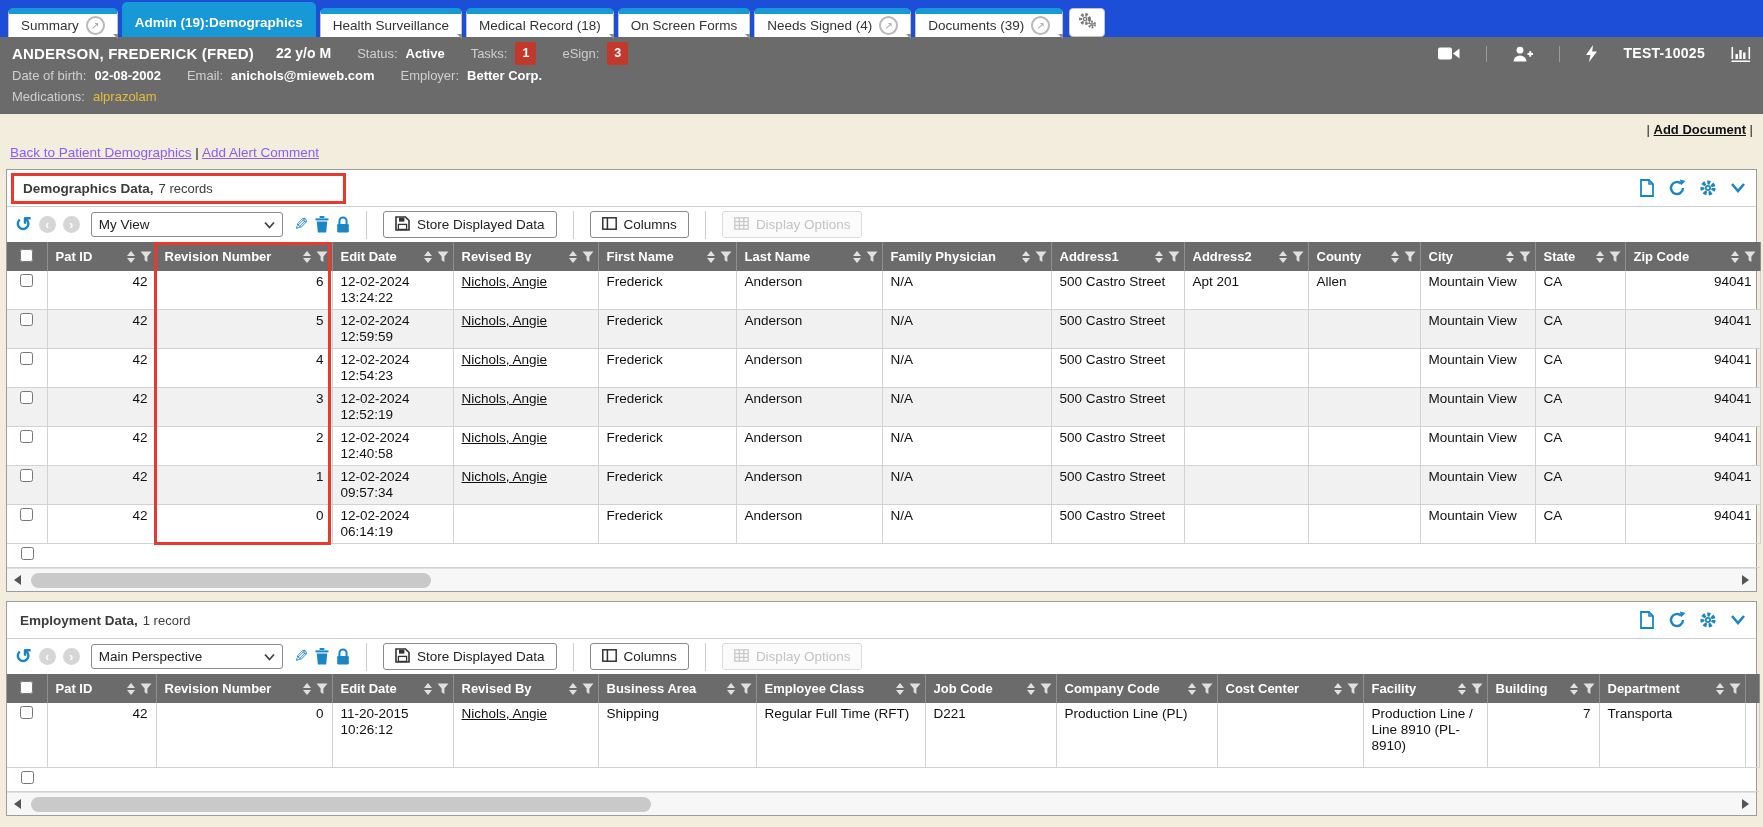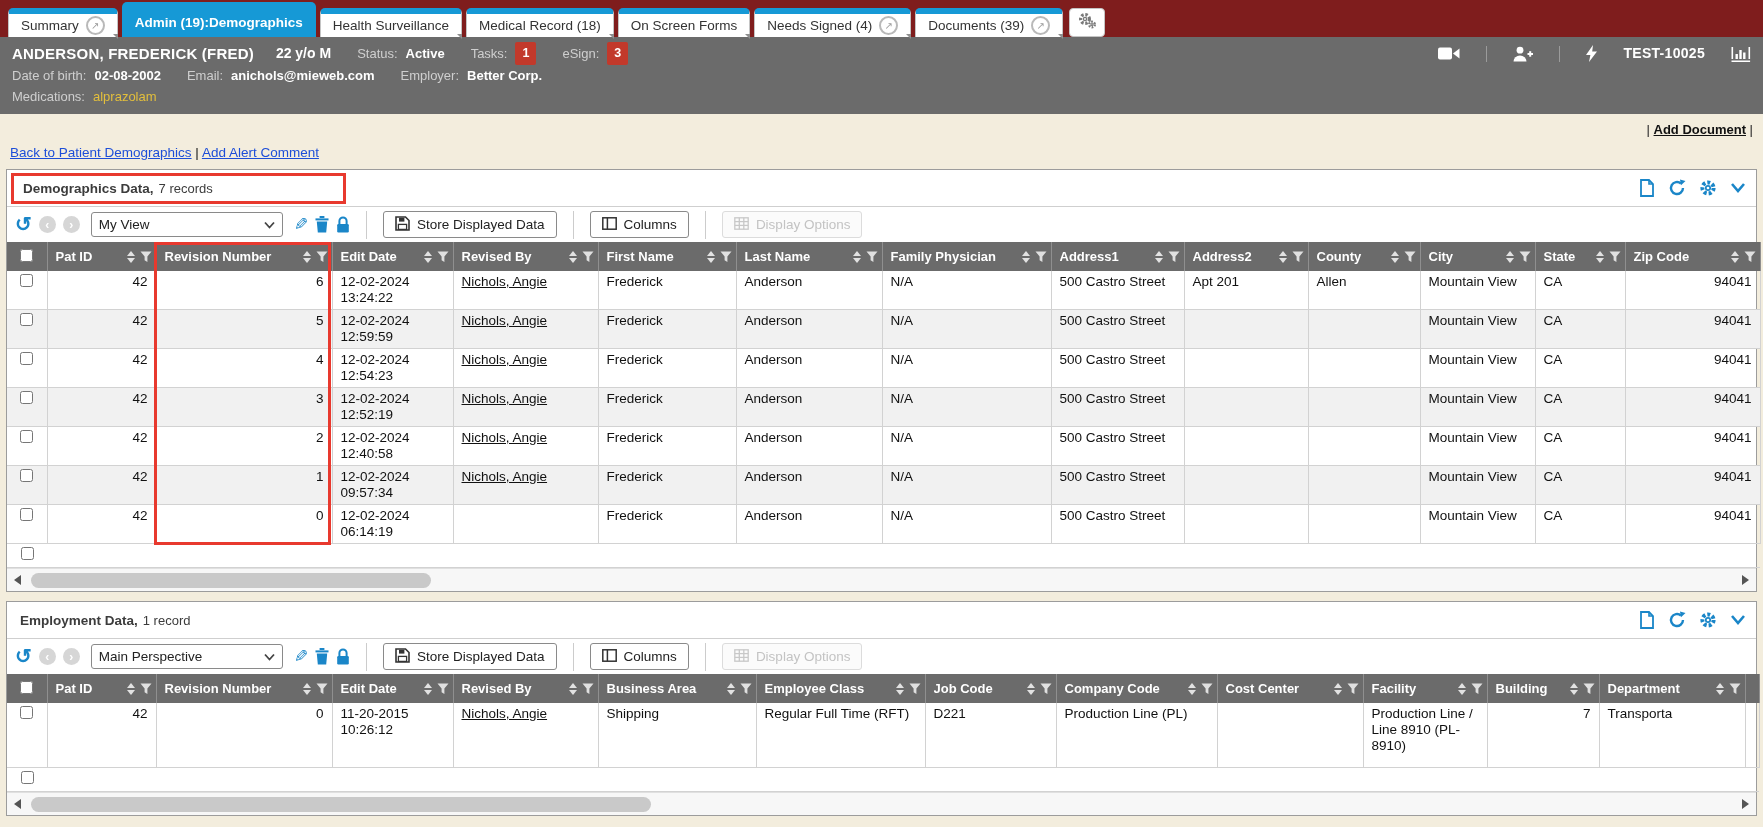--- a/index.html
+++ b/index.html
@@ -1,21 +1,21 @@
 <!DOCTYPE html>
 <html style="--accent-blue: #1699d6; --icon-blue: #1a86c8; --badge-red: #c2392b; --highlight-red: #e8392e; --banner-gray: #6b6b6b; --header-gray: #6b6b6b; --page-beige: #f3eddd; --medication-gold: #e3bf3c;"><head>
 <meta charset="utf-8">
 <style>
   * { box-sizing: border-box; margin: 0; padding: 0; }
   html,body { background:#fff; }
   body { font-family:"Liberation Sans", sans-serif; }
   .screen { position:relative; width:1763px; height:827px; background:var(--page-beige); overflow:hidden; }
 
   
-  .tabbar { height:37px; background:#7f1d1d; display:flex; align-items:flex-end; padding:0 0 0 8px; }
+  .tabbar { height:37px; background:#1d4ed8; display:flex; align-items:flex-end; padding:0 0 0 8px; }
   #tabs-list { display:flex; align-items:flex-end; gap:4px; }
   .tab { position:relative; height:29px; display:flex; align-items:center; gap:7px; padding:0 12px;
          background:#fff; border:1px solid #c4c4c4; border-bottom:none; border-top:6px solid var(--accent-blue);
          border-radius:5px 5px 0 0; font-size:13.5px; color:#333; cursor:pointer; white-space:nowrap; }
   .tab::after { content:""; position:absolute; right:-1px; bottom:-2px; border-top:5px solid #8f8f8f; border-left:5px solid transparent; }
   .tab.active { background:var(--accent-blue); border-color:var(--accent-blue); color:#fff; font-weight:bold; height:35px; }
   .tab.active::after { display:none; }
   .popout { width:19px; height:19px; border:2px solid #b9b9b9; border-radius:50%; color:#9a9a9a;
             display:inline-flex; align-items:center; justify-content:center; font-size:10px; line-height:1; background:#fff; }
   .gear-btn { margin-left:6px; height:29px; width:36px; border:1px solid #c4c4c4; border-radius:4px; background:#fff;
@@ -34,21 +34,21 @@
   .b-sep { width:1px; height:16px; background:#9b9b9b; }
   .b-sysid { font-weight:bold; font-size:14px; letter-spacing:.3px; }
   .med-val { color:var(--medication-gold); font-size:13px; }
   .bicon { display:inline-flex; }
 
   
   .content { padding:0 6px; }
   .adddoc-row { text-align:right; padding:8px 4px 0; font-size:13px; color:#222; }
   .adddoc-row a { color:#111; font-weight:bold; text-decoration:underline; cursor:pointer; }
   .links-row { padding:8px 4px 0; font-size:13.5px; color:#111; }
-  .links-row a { color:#1d4ed8; text-decoration:underline; cursor:pointer; }
+  .links-row a { color:#8b5cf6; text-decoration:underline; cursor:pointer; }
 
   
   .panel { background:#fff; border:1px solid #9c9c9c; margin-top:9px; }
   .panel-head { display:flex; align-items:center; height:37px; padding:0 10px 0 4px; border-bottom:1px solid #cfcfcf; }
   .title-box { display:flex; align-items:center; gap:5px; padding:5px 9px; min-width:335px; }
   .title-box.red { border:3px solid var(--highlight-red); }
   .p-title { font-weight:bold; font-size:13.5px; color:#3c3c3c; }
   .p-count { font-size:13px; color:#3c3c3c; }
   .head-icons { margin-left:auto; display:flex; align-items:center; gap:13px; }
   .head-icons span { display:inline-flex; cursor:pointer; }

